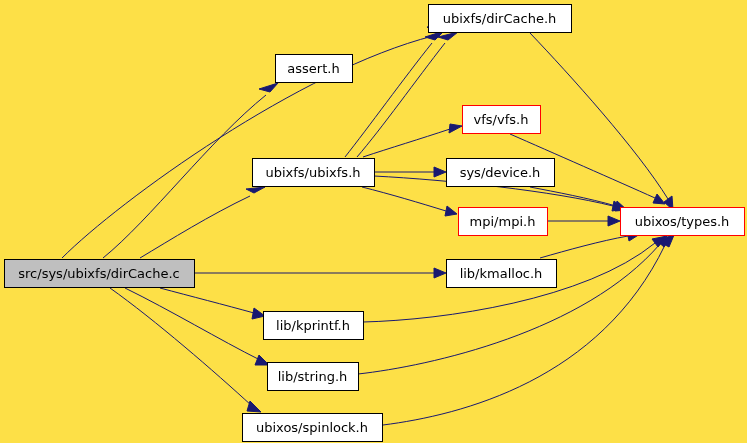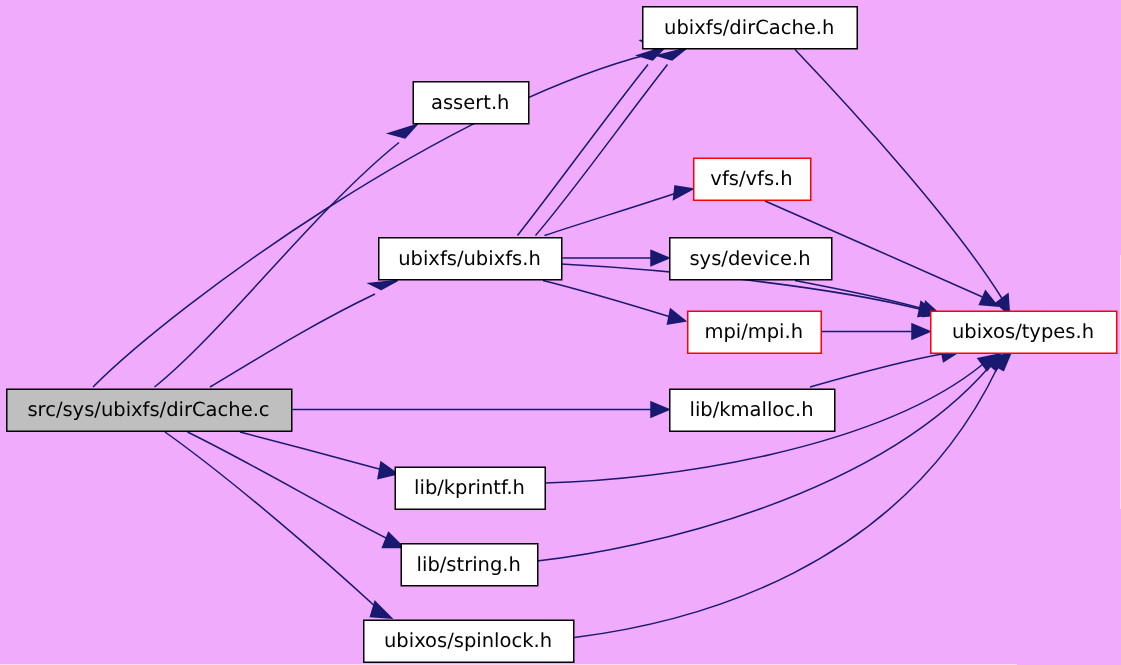--- a/index.html
+++ b/index.html
@@ -4,21 +4,21 @@
 <style>
   html, body {
     margin: 0;
     padding: 0;
     background: #ffffff;
   }
   #graph-root {
     position: relative;
     width: 747px;
     height: 443px;
-    background: #f0abfc;
+    background: #fde047;
     font-family: "DejaVu Sans", sans-serif;
     overflow: hidden;
   }
   #graph-svg {
     position: absolute;
     left: 0;
     top: 0;
     width: 747px;
     height: 443px;
   }

